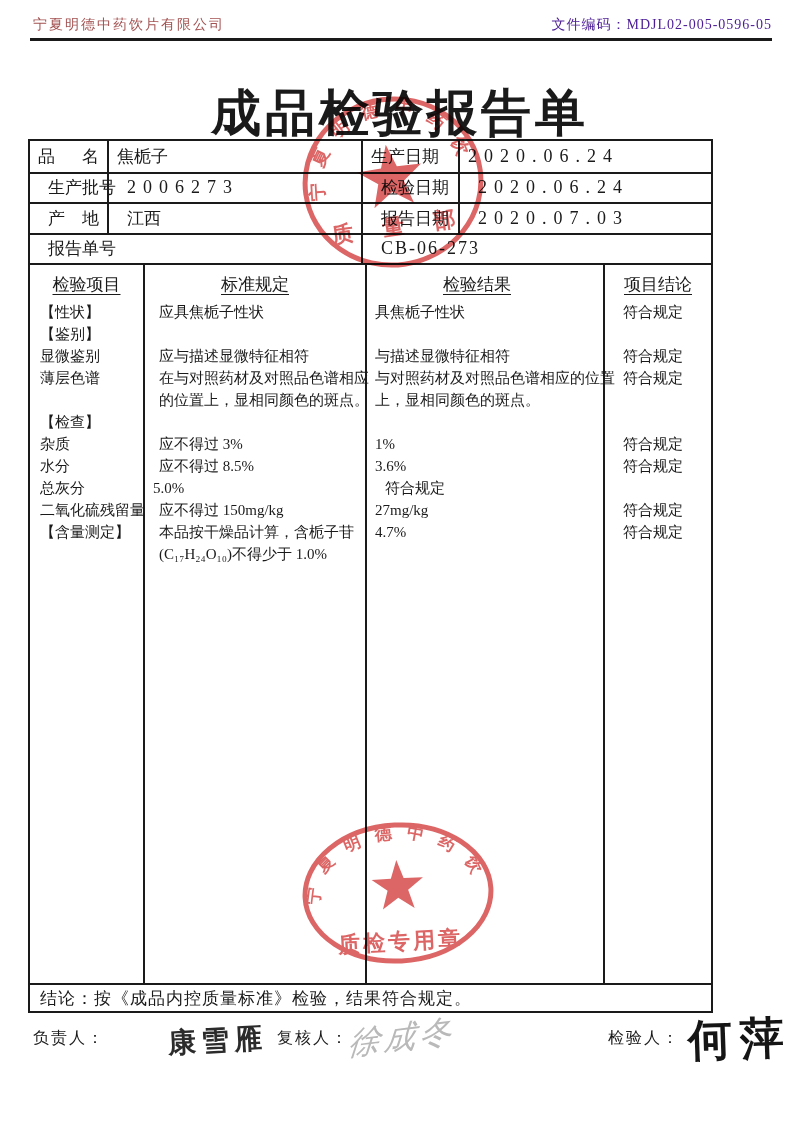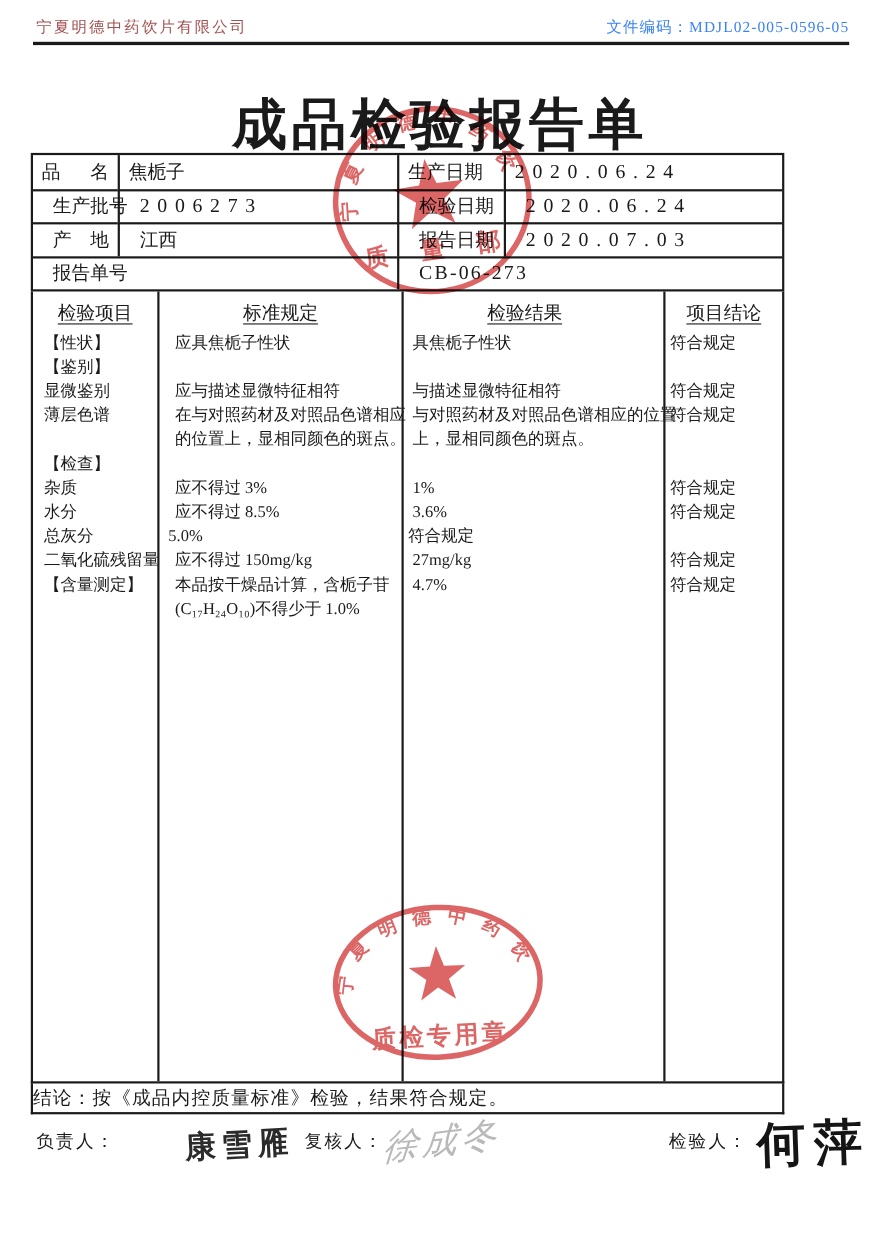--- a/index.html
+++ b/index.html
@@ -1,21 +1,21 @@
 <!DOCTYPE html>
 <html><head>
 <meta charset="utf-8">
 <style>
   * { box-sizing: border-box; margin: 0; padding: 0; }
   body { background: #ffffff; font-family: "Liberation Serif", "DejaVu Serif", serif; }
   .page { position: relative; width: 800px; height: 1131px; background: #fff; overflow: hidden; color: #1a1a1a; }
 
   
   .hdr-left  { position: absolute; left: 33px; top: 16px; font-size: 14px; color: #a35151; letter-spacing: 2px; }
-  .hdr-right { position: absolute; right: 28px; top: 16px; font-size: 14px; color: #3b82f6; letter-spacing: 1px; }
+  .hdr-right { position: absolute; right: 28px; top: 16px; font-size: 14px; color: #4c1d95; letter-spacing: 1px; }
   .hdr-rule  { position: absolute; left: 30px; top: 38px; width: 742px; height: 3px; background: #1a1a1a; }
 
   
   .title { position: absolute; left: 0; top: 80px; width: 800px; text-align: center;
            font-size: 50px; font-weight: bold; letter-spacing: 4px; }
 
   
   .info-table { position: absolute; left: 28px; top: 139px; width: 685px; height: 126px;
                 border: 2px solid #1a1a1a; display: grid;
                 grid-template-columns: 77px 254px 97px 253px; grid-template-rows: repeat(4, 1fr);
@@ -36,26 +36,26 @@
   .vl1 { left: 113px; } .vl2 { left: 335px; } .vl3 { left: 573px; }
   .insp-headers { position: absolute; top: 8px; left: 0; width: 681px; height: 22px; font-size: 17px; }
   .ih { position: absolute; text-align: center; text-decoration: underline; text-underline-offset: 4px; }
   .ih0 { left: 0;     width: 113px; }
   .ih1 { left: 115px; width: 220px; }
   .ih2 { left: 337px; width: 220px; }
   .ih3 { left: 575px; width: 106px; }
   .insp-rows { position: absolute; top: 36px; left: 0; width: 681px; }
   .irow { display: grid; grid-template-columns: 113px 222px 238px 108px; height: 22px;
           line-height: 22px; font-size: 15px; white-space: nowrap; }
-  .ic1 { padding-left: 10px; } .ic2 { padding-left: 16px; } .ic3 { padding-left: 10px; } .ic4 { padding-left: 6px; }
+  .ic1 { padding-left: 10px; } .ic2 { padding-left: 16px; } .ic3 { padding-left: 10px; } .ic4 { padding-left: 20px; }
 
   
   .conclusion-box { position: absolute; left: 28px; top: 985px; width: 685px; height: 28px;
                     border: 2px solid #1a1a1a; border-top: none; display: flex; align-items: center;
-                    font-size: 17px; letter-spacing: 1px; }
+                    padding-left: 10px; font-size: 17px; letter-spacing: 1px; }
 
   
   .sig-label { position: absolute; top: 1028px; font-size: 16px; letter-spacing: 2px; }
   .sig-resp-label { left: 33px; } .sig-rev-label { left: 277px; } .sig-insp-label { left: 608px; }
   .sig-name { position: absolute; white-space: nowrap; }
   .sig-resp { left: 168px; top: 1022px; font-size: 28px; letter-spacing: 5px; color: #2b2b2b;
               transform: rotate(-3deg); font-weight: 600; }
   .sig-rev  { left: 348px; top: 1016px; font-size: 32px; letter-spacing: 4px; color: #b9b9b9;
               transform: rotate(-7deg) skewX(-12deg); font-style: italic; }
   .sig-insp { left: 688px; top: 1010px; font-size: 44px; letter-spacing: 8px; color: #151515;

